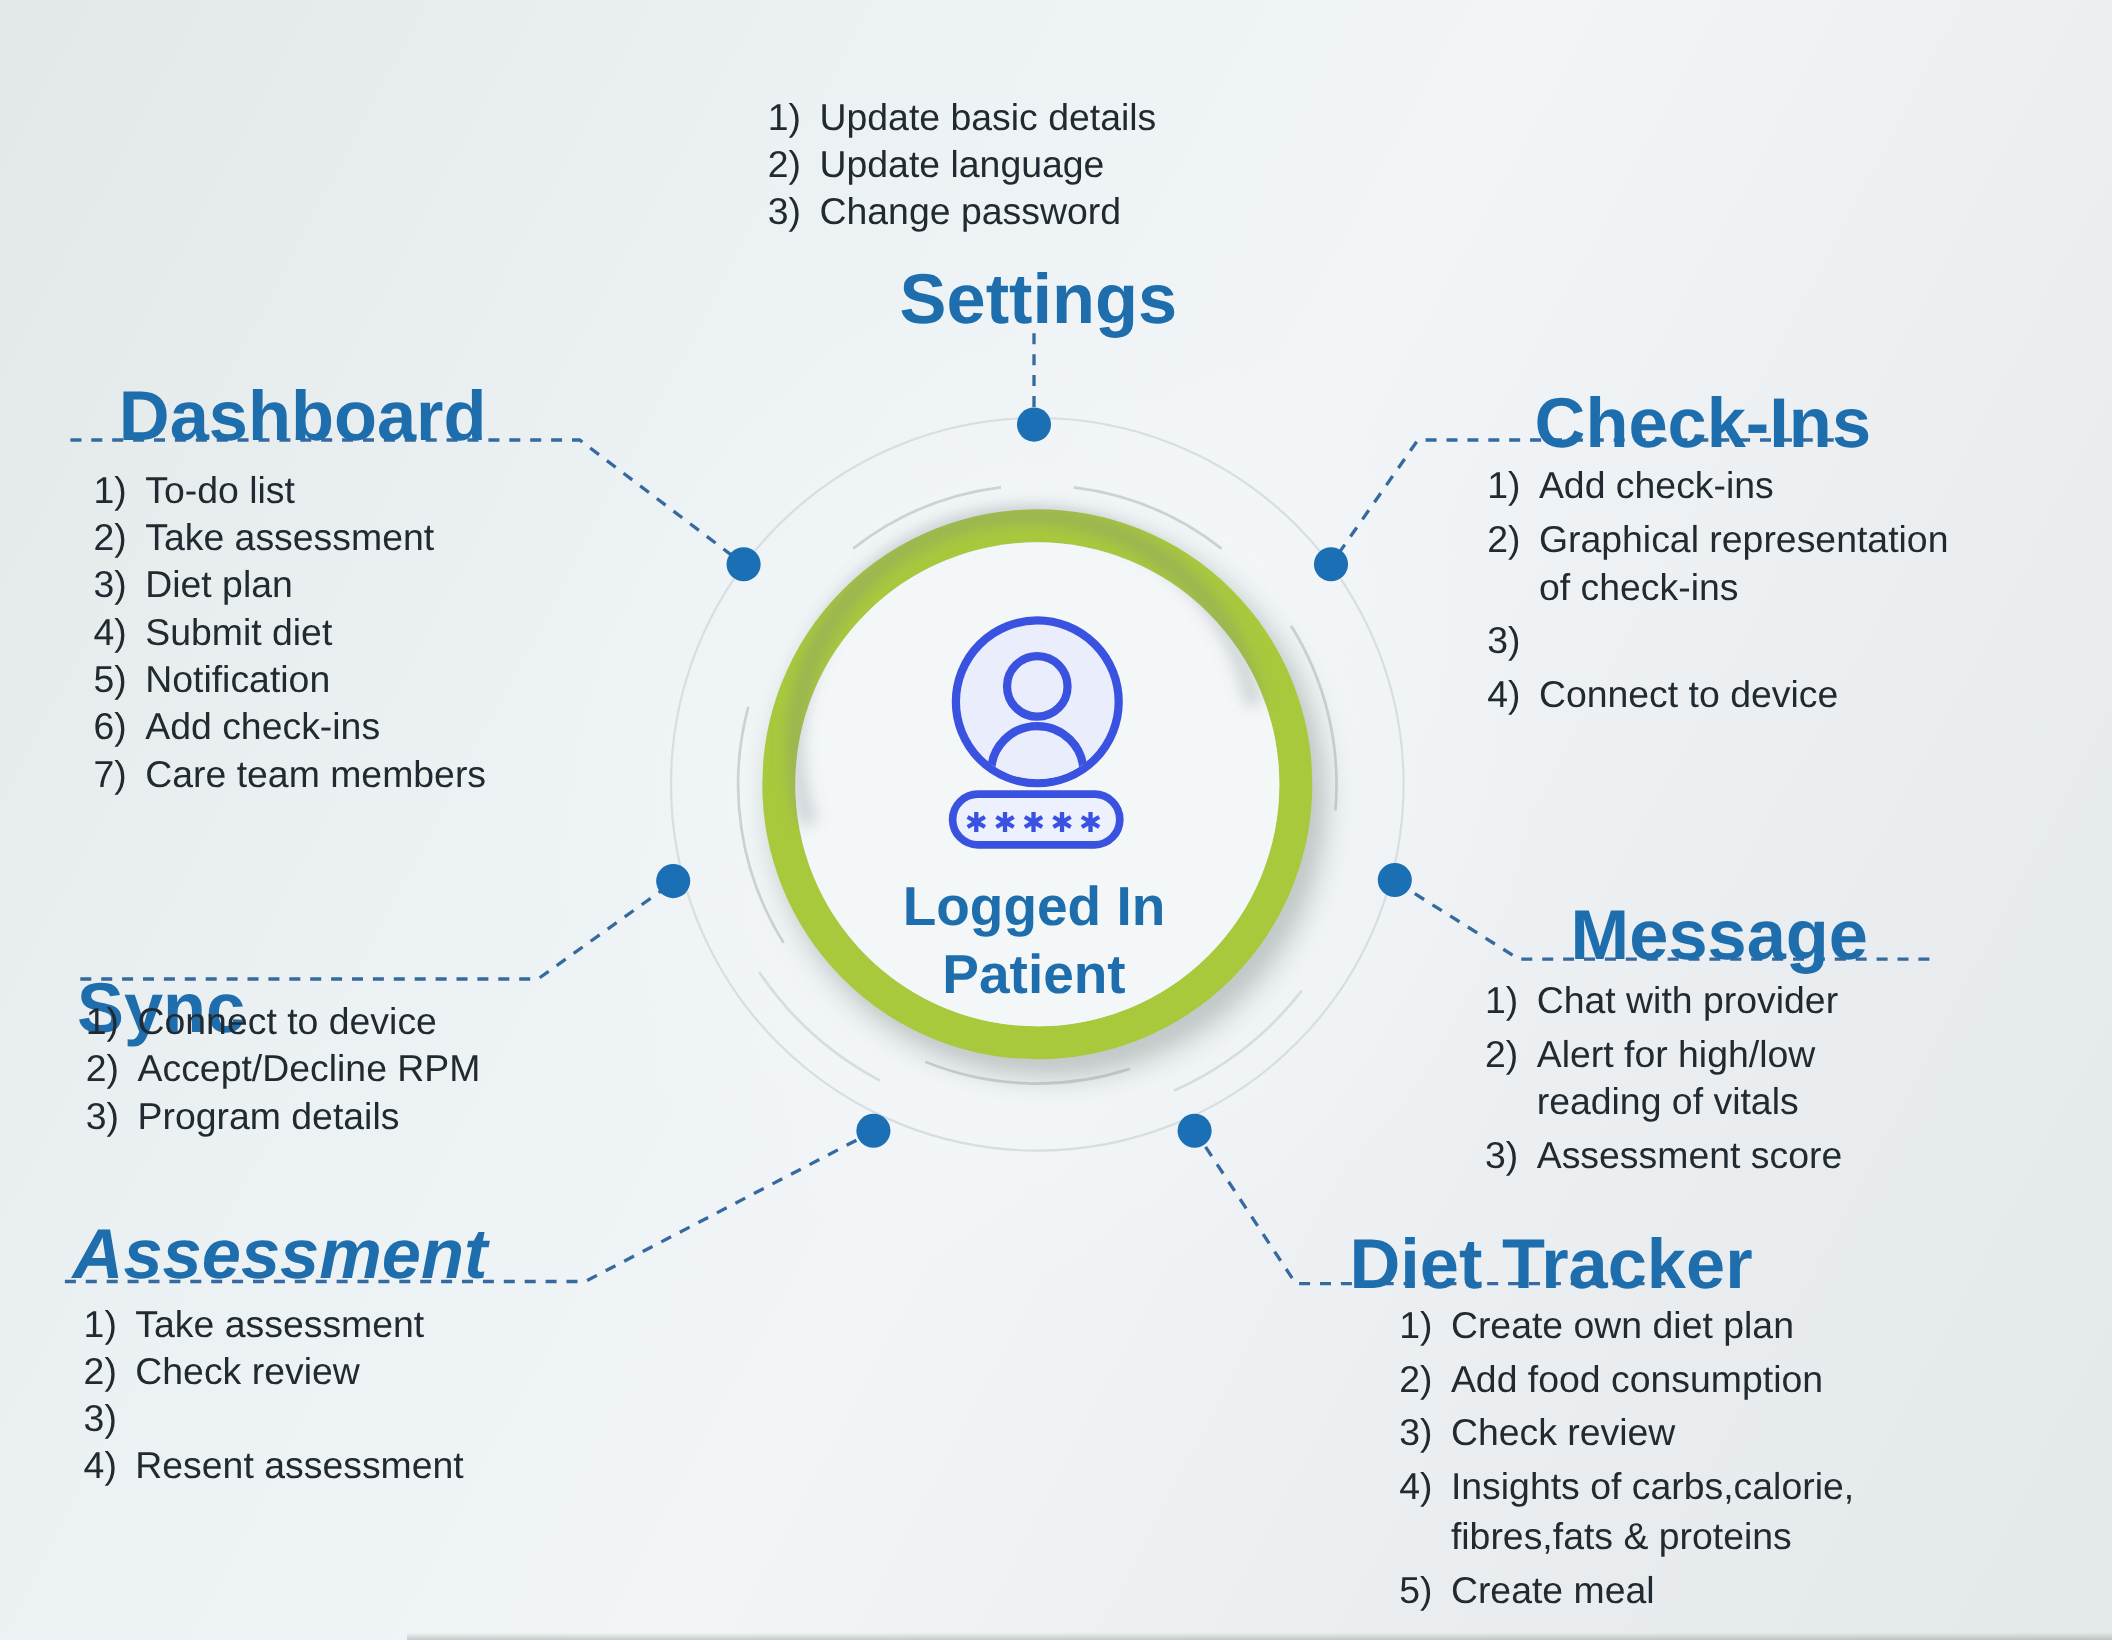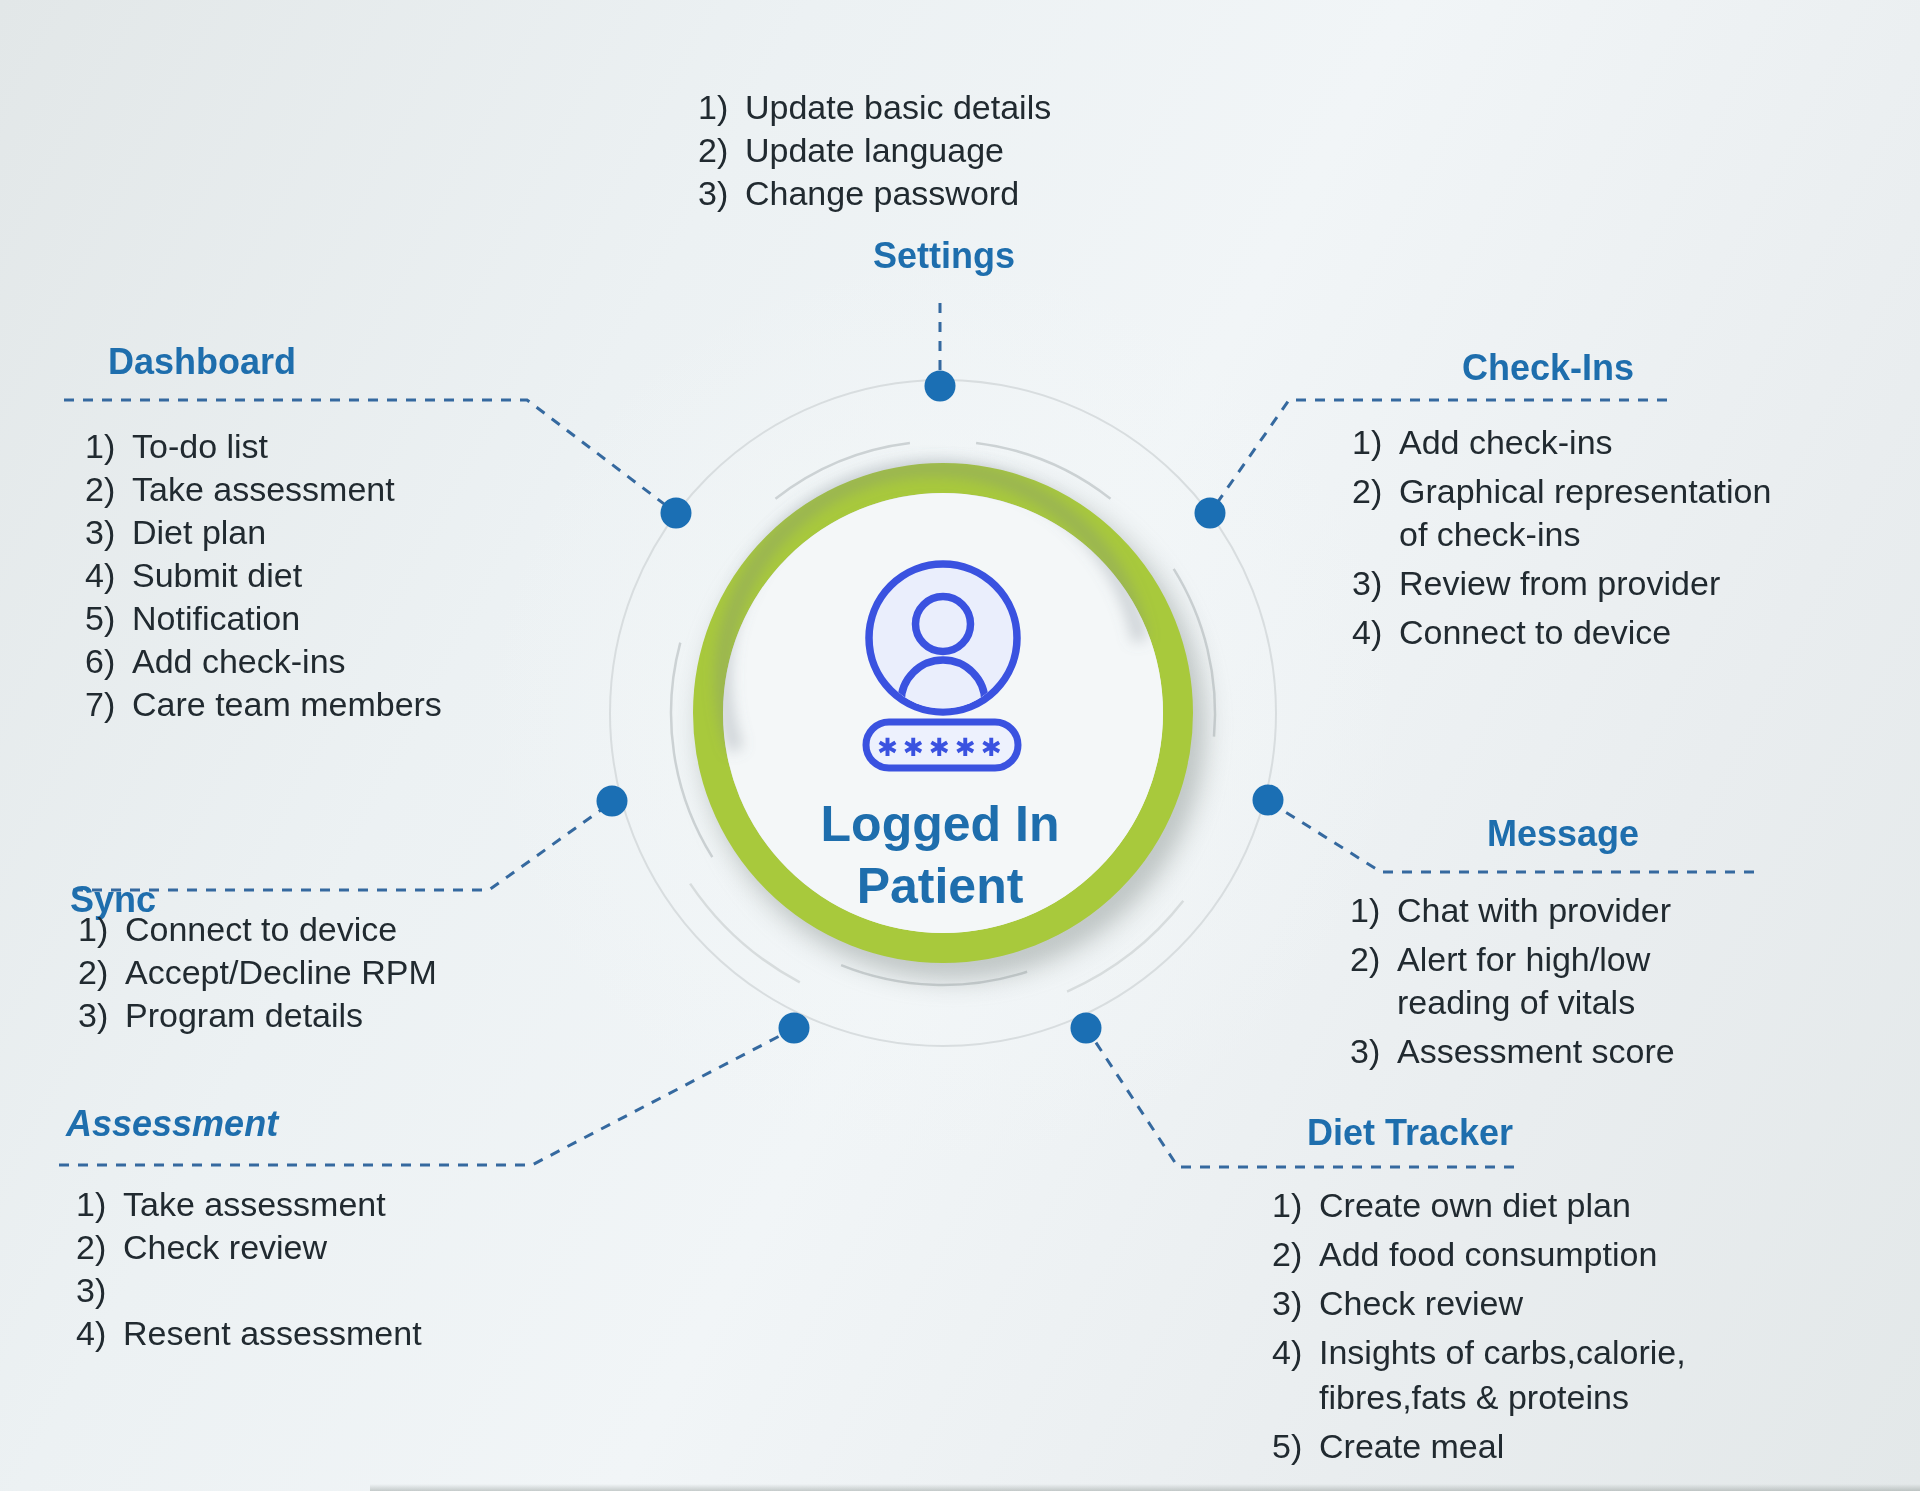--- a/index.html
+++ b/index.html
@@ -6,21 +6,21 @@
   .canvas{
     position:relative;width:1920px;height:1491px;overflow:hidden;
     font-family:"Liberation Sans",sans-serif;
     background:
       radial-gradient(640px 640px at 943px 713px, #f3f7f8 0%, rgba(243,247,248,0) 72%),
       linear-gradient(118deg,#e2e7e8 0%,#ecf1f3 30%,#f1f5f7 52%,#e9edef 78%,#e3e8e9 100%);
   }
   svg.hub{position:absolute;left:0;top:0;z-index:1;}
   .sec-title{
     position:absolute;margin:0;z-index:2;
-    font-size:36px;font-weight:700;color:#1e6ead;white-space:nowrap;
+    font-size:64px;font-weight:700;color:#1e6ead;white-space:nowrap;
   }
   .sec-title.centered{text-align:center;width:400px;}
   ol.items{
     position:absolute;z-index:2;list-style:none;margin:0;padding:0;
     font-size:34px;color:#212a30;
   }
   ol.items li{display:flex;line-height:43px;}
   ol.items li .num{width:47px;flex:none;}
   ol.items li .txt{white-space:pre-line;}
   ol.items.spaced li{margin-bottom:6px;}
@@ -167,21 +167,20 @@
         <span class="num">1)</span>
         <span class="txt">Add check-ins</span>
       </li>
       <li>
         <span class="num">2)</span>
         <span class="txt">Graphical representation
 of check-ins</span>
       </li>
       <li>
         <span class="num">3)</span>
-        <span class="txt">Review from provider</span>
       </li>
       <li>
         <span class="num">4)</span>
         <span class="txt">Connect to device</span>
       </li>
     </ol>
 
   <h2 class="sec-title h-sync">Sync</h2>
   <ol class="items l-sync">
       <li>

